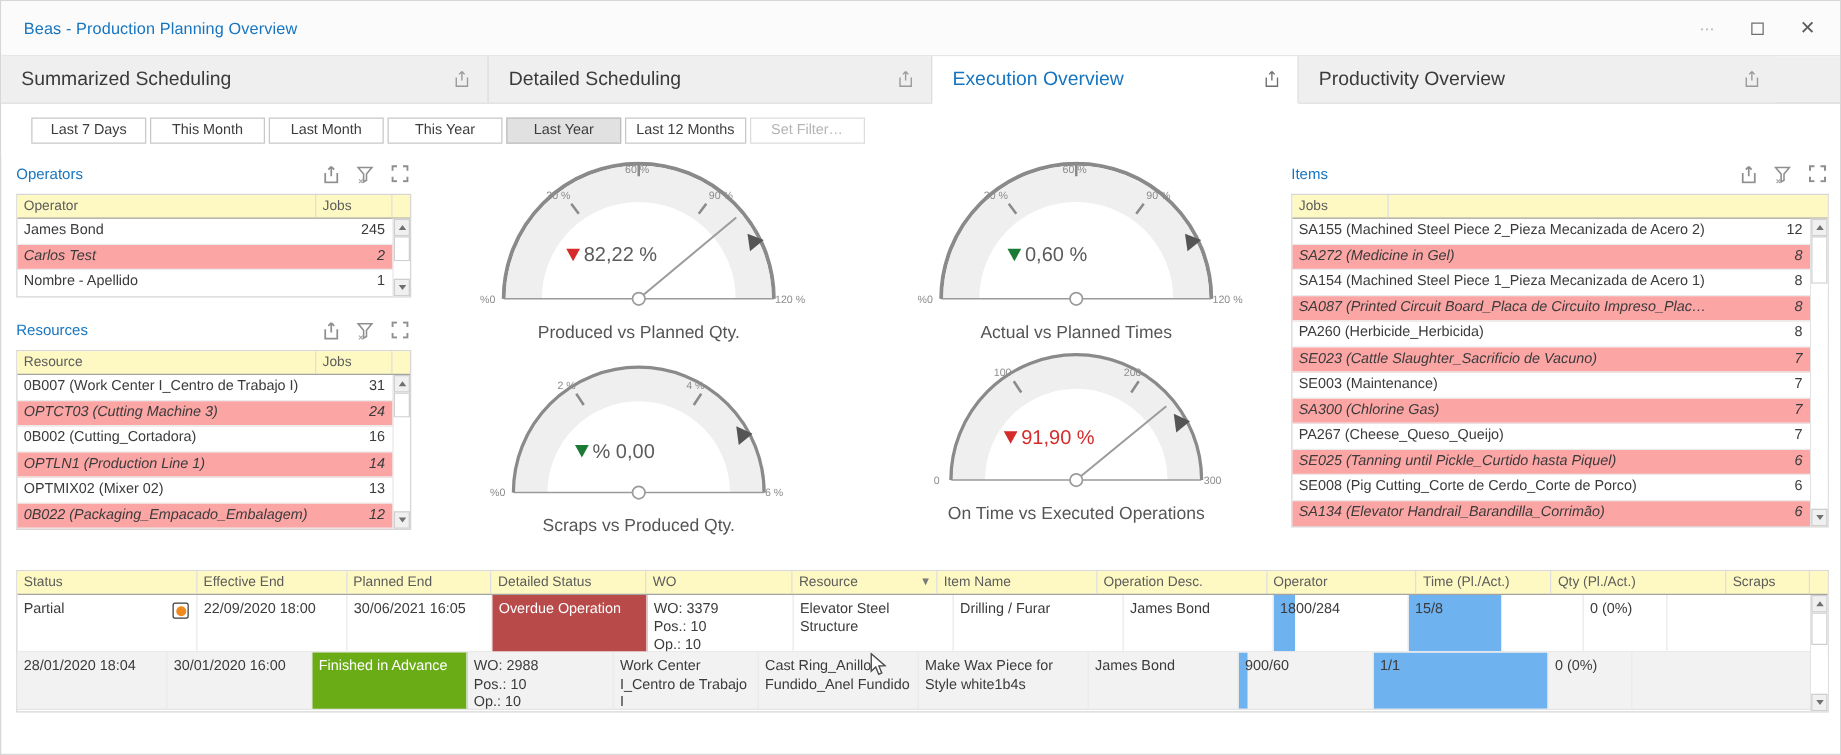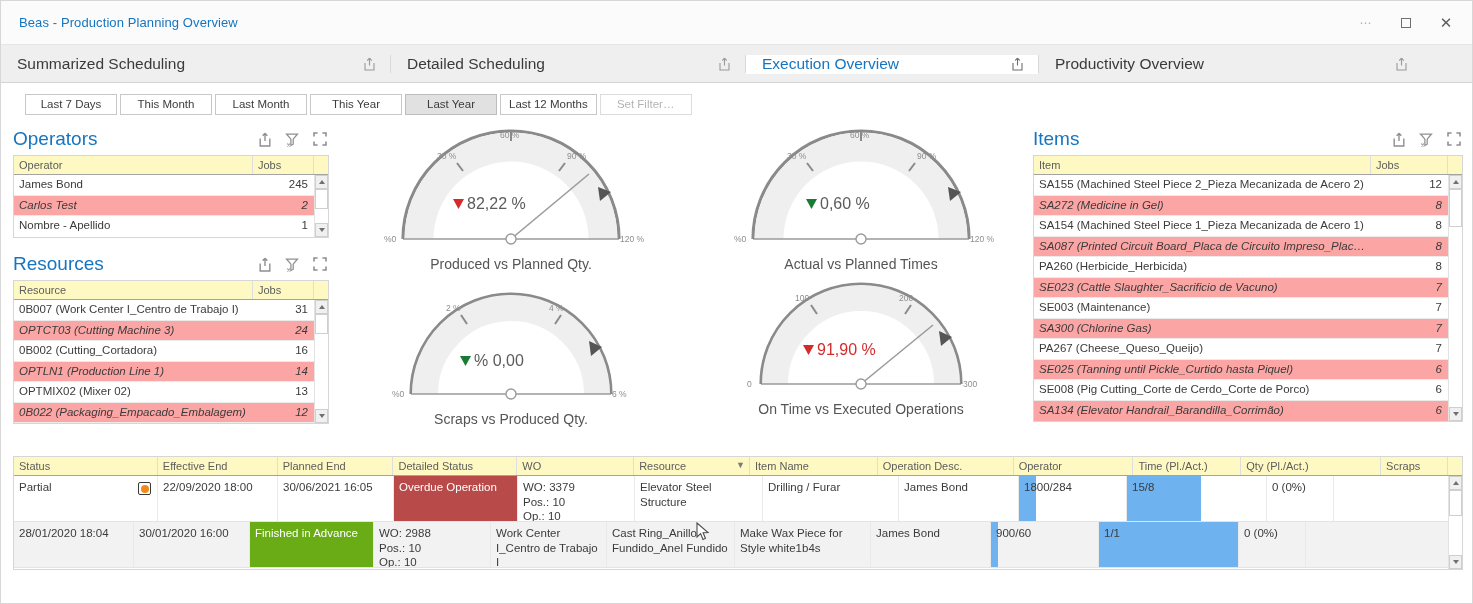--- a/index.html
+++ b/index.html
@@ -43,21 +43,20 @@
   .wbtn.dots { font-size: 12px; color: #b0b0b0; letter-spacing: 1px; }
   .wbtn .sq { width: 10px; height: 10px; border: 1.3px solid #6f6f6f; }
   .wbtn .xx { font-size: 15px; color: #5c5c5c; line-height: 1; }
 
   
   .tabstrip {
     height: 38px;
     display: flex;
     background: #efefef;
     border-bottom: 1px solid #d4d4d4;
-    align-items: center;
   }
   .tab {
     position: relative;
     display: flex; align-items: center;
     padding: 0 14px 0 16px;
     font-size: 15.5px;
     color: #3a3a3a;
     background: #efefef;
     border-right: 1px solid #d9d9d9;
     min-width: 0;
@@ -116,21 +115,21 @@
   .col-mid   { position: absolute; left: 340px; top: 0;  width: 680px; }
   .col-right { position: absolute; left: 1032px;top: 0;  width: 430px; }
 
   
   .panel-head {
     display: flex; align-items: center;
     height: 28px;
     margin-bottom: 2px;
   }
   .panel-title {
-    font-size: 19px;
+    font-size: 12px;
     color: #1675c0;
     flex: 1;
   }
   .panel-tools { display: flex; align-items: center; gap: 13px; padding-right: 2px; }
   .tool { color: #8f8f8f; cursor: default; line-height: 0; }
 
   
   .grid {
     border: 1px solid #d6d6d6;
     background: #ffffff;
@@ -538,21 +537,20 @@
           </span>
           <span class="tool">
             <svg class="ic" width="14" height="14" viewBox="0 0 14 14">
                 <path d="M1 4.6V1h3.6M13 4.6V1H9.4M1 9.4V13h3.6M13 9.4V13H9.4" fill="none" stroke="currentColor" stroke-width="1.6"></path>
               </svg>
           </span>
         </div>
       </div>
       <div class="grid">
         <div class="grid-head">
-          <div class="gh" style="width:337px">Item</div>
           <div class="gh" style="width:77px">Jobs</div>
           <div class="gh" style="width:14px; border-right:none"></div>
         </div>
         <div class="grid-body" style="height:246px">
           <div class="grid-row">
             <div class="gc" style="width:337px">SA155 (Machined Steel Piece 2_Pieza Mecanizada de Acero 2)</div>
             <div class="gc num" style="width:77px">12</div>
           </div>
           <div class="grid-row alt">
             <div class="gc" style="width:337px">SA272 (Medicine in Gel)</div>

